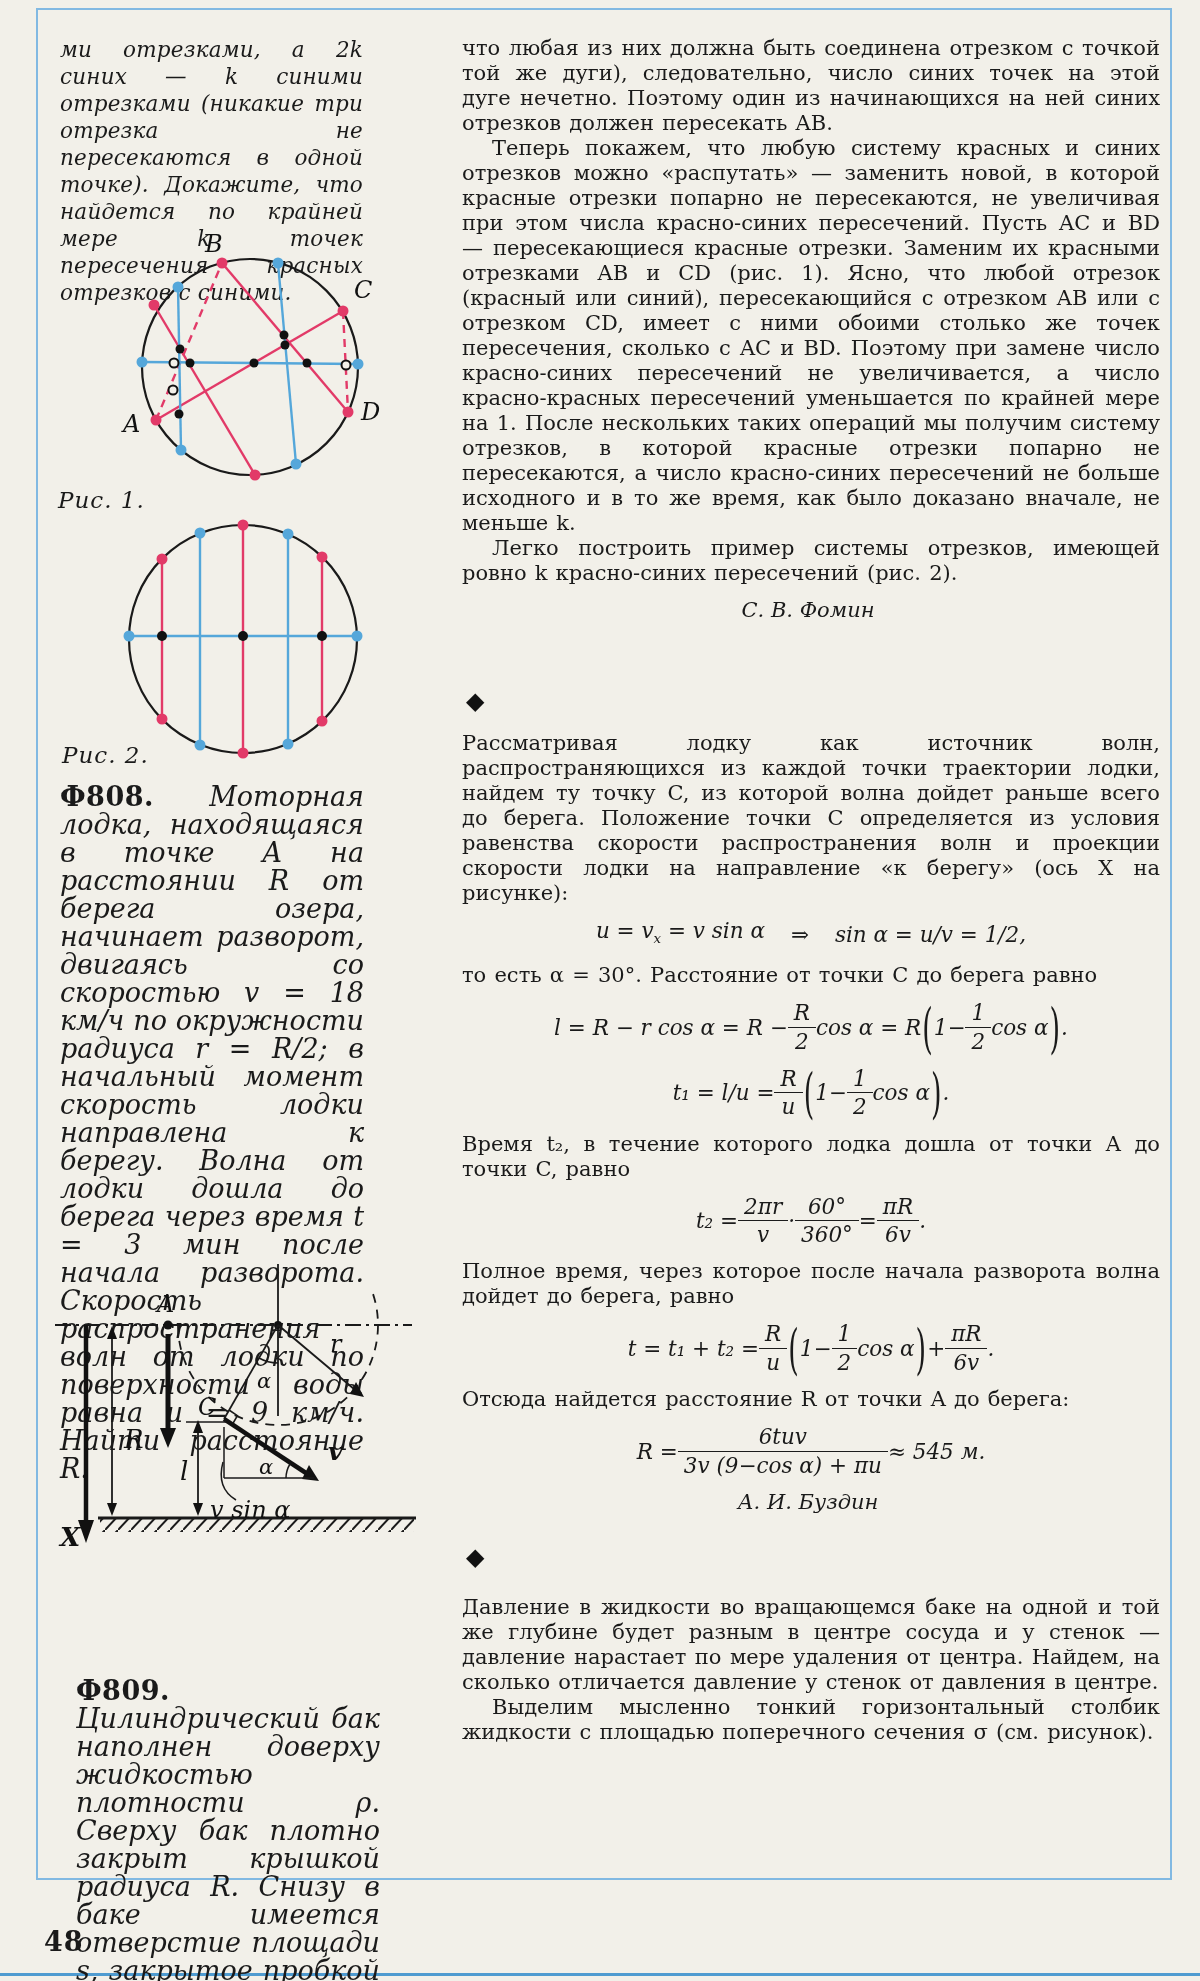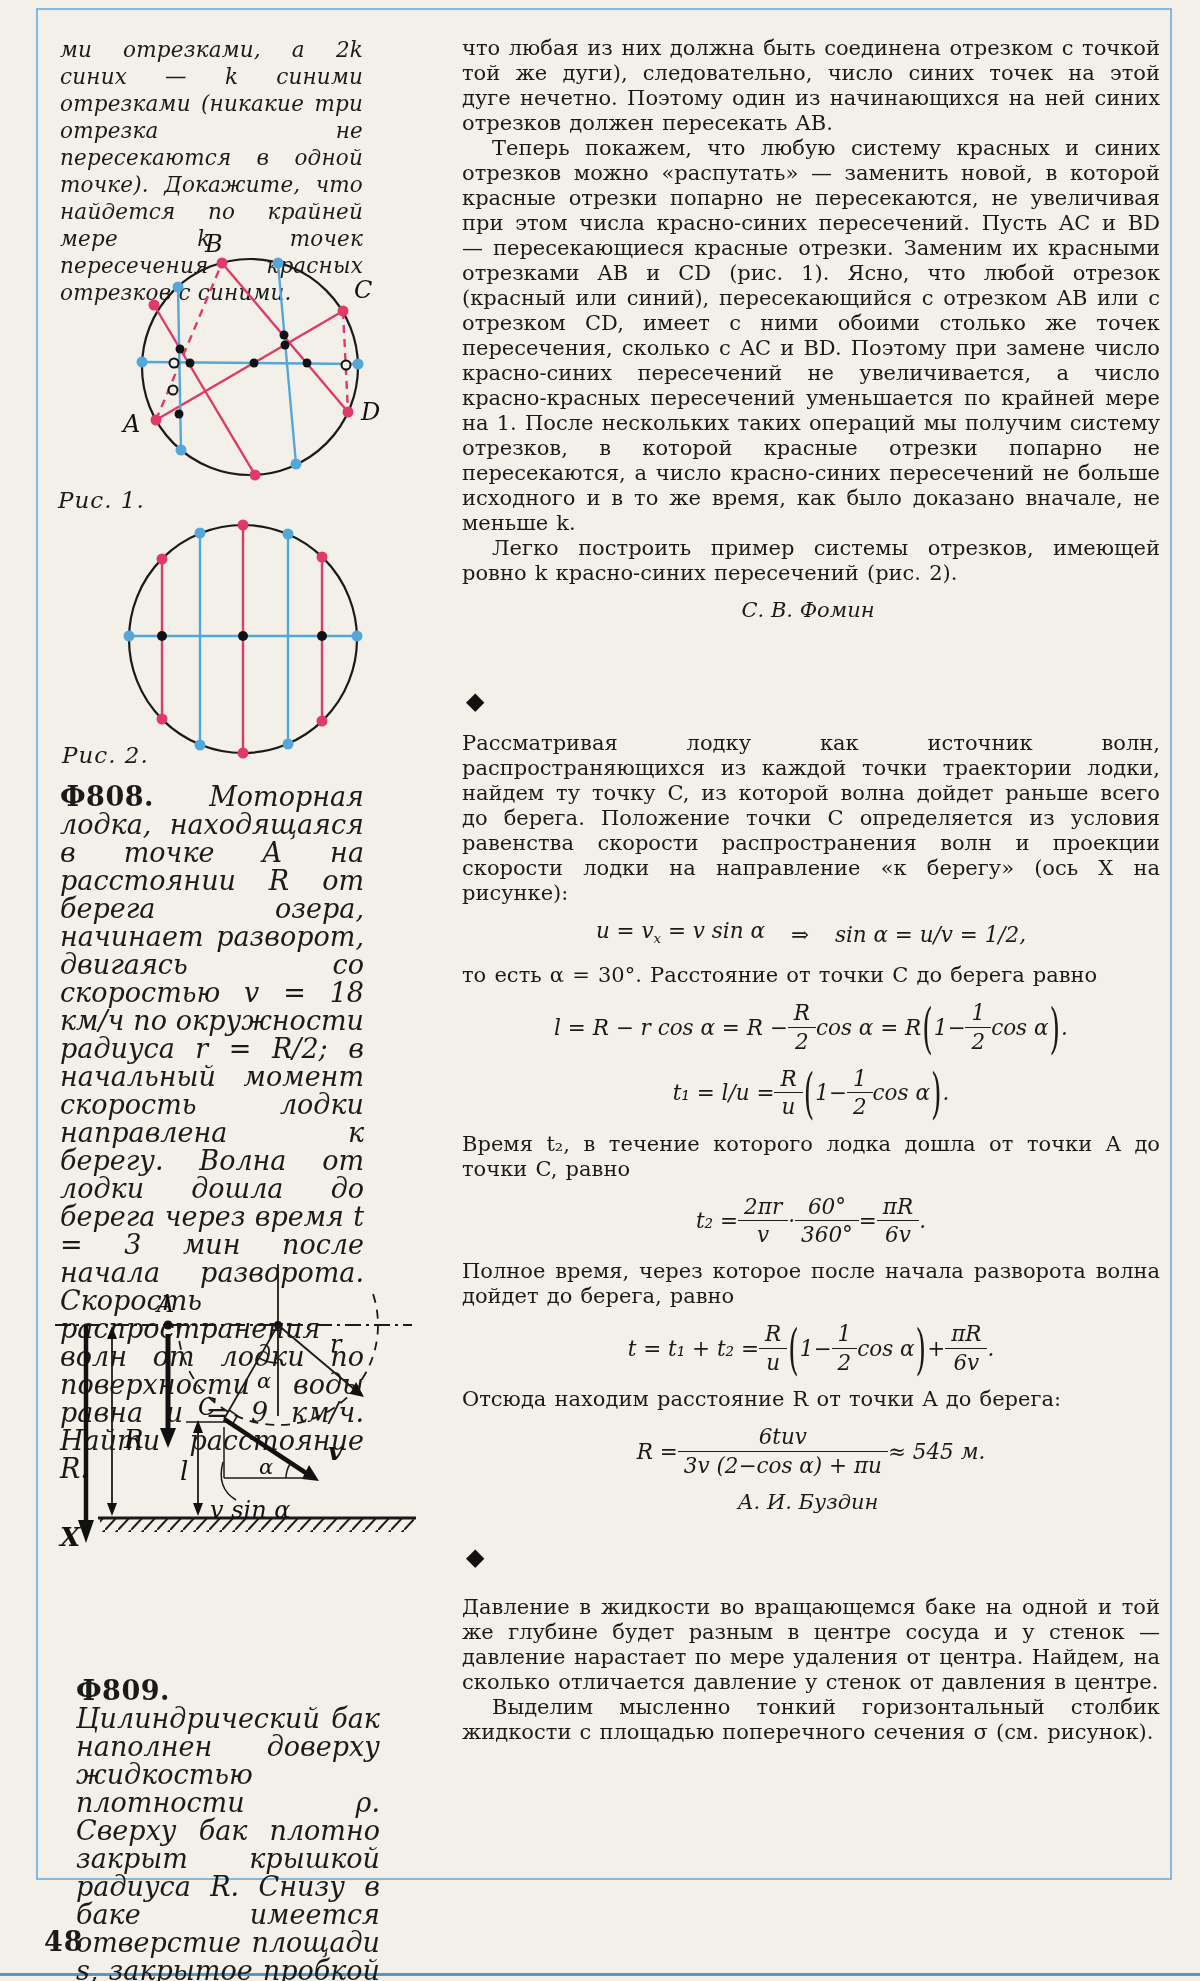--- a/index.html
+++ b/index.html
@@ -314,27 +314,27 @@
       <span>cos α</span>
       <span class="bigp">)</span>
       <span>+</span>
       <span class="frac">
           <span class="num">πR</span>
           <span class="den">6v</span>
         </span>
       <span>.</span>
     </div>
 
-    <p>Отсюда находим расстояние R от точки A до берега:</p>
+    <p>Отсюда найдется расстояние R от точки A до берега:</p>
 
     <div class="formula">
       <span>R =</span>
       <span class="frac">
           <span class="num">6tuv</span>
-          <span class="den">3v (2−cos α) + πu</span>
+          <span class="den">3v (9−cos α) + πu</span>
         </span>
       <span>≈ 545 м.</span>
     </div>
 
     <div class="author">А. И. Буздин</div>
 
     <div class="diamond d2">◆</div>
 
     <p>Давление в жидкости во вращающемся баке на одной и той же глубине будет разным в центре сосуда и у стенок — давление нарастает по мере удаления от центра. Найдем, на сколько отличается давление у стенок от давления в центре.</p>
     <p class="ind">Выделим мысленно тонкий горизонтальный столбик жидкости с площадью поперечного сечения σ (см. рисунок).</p>

